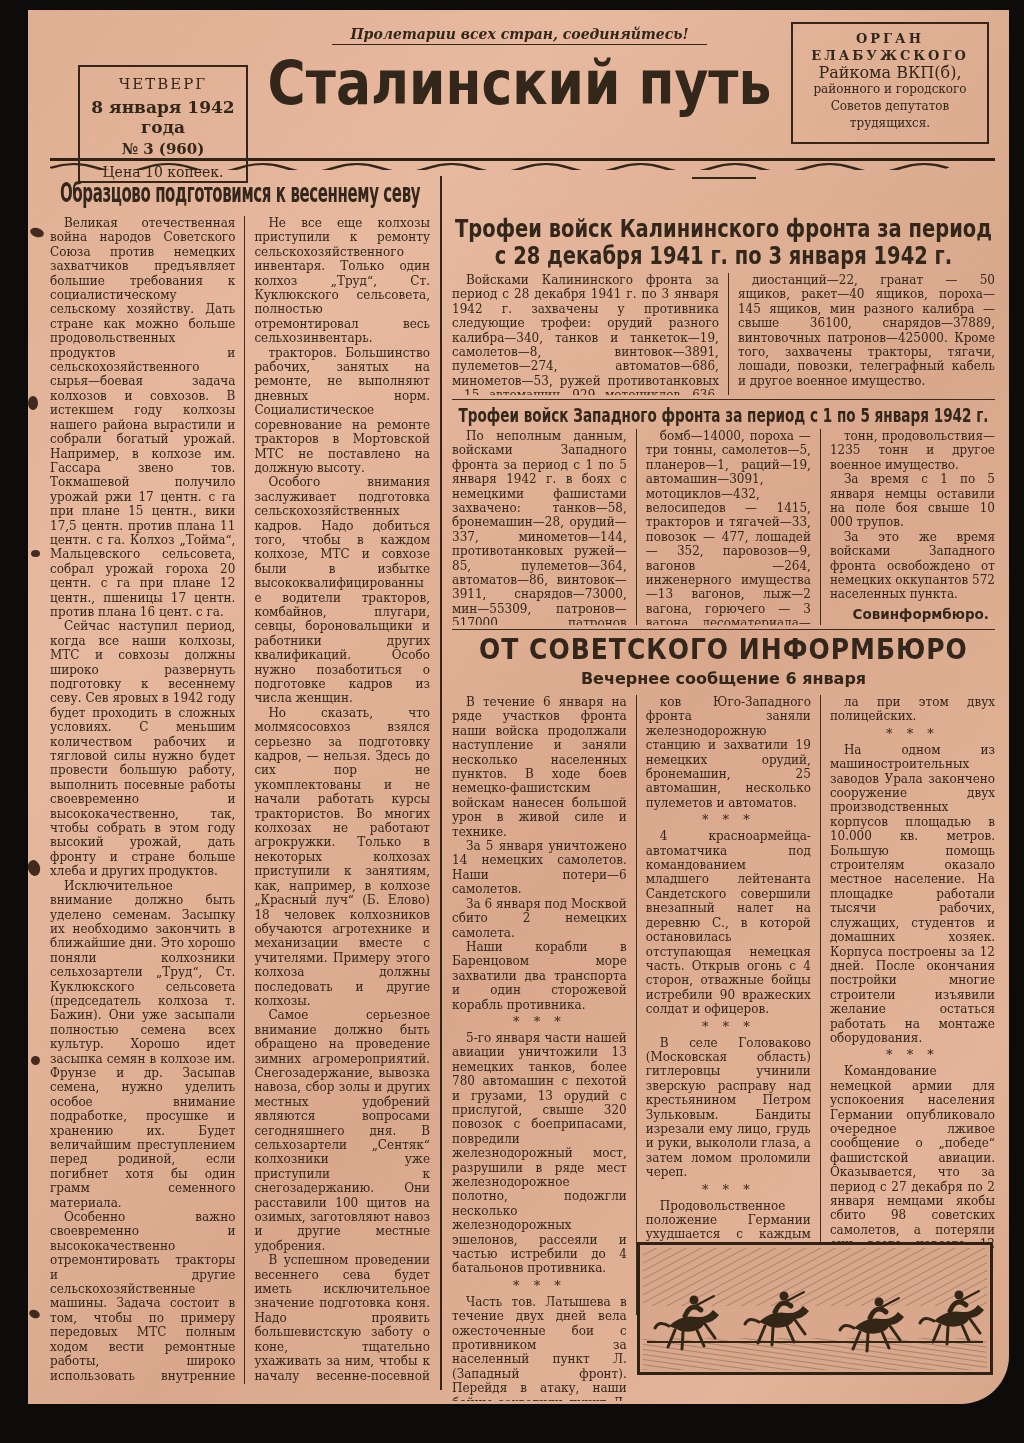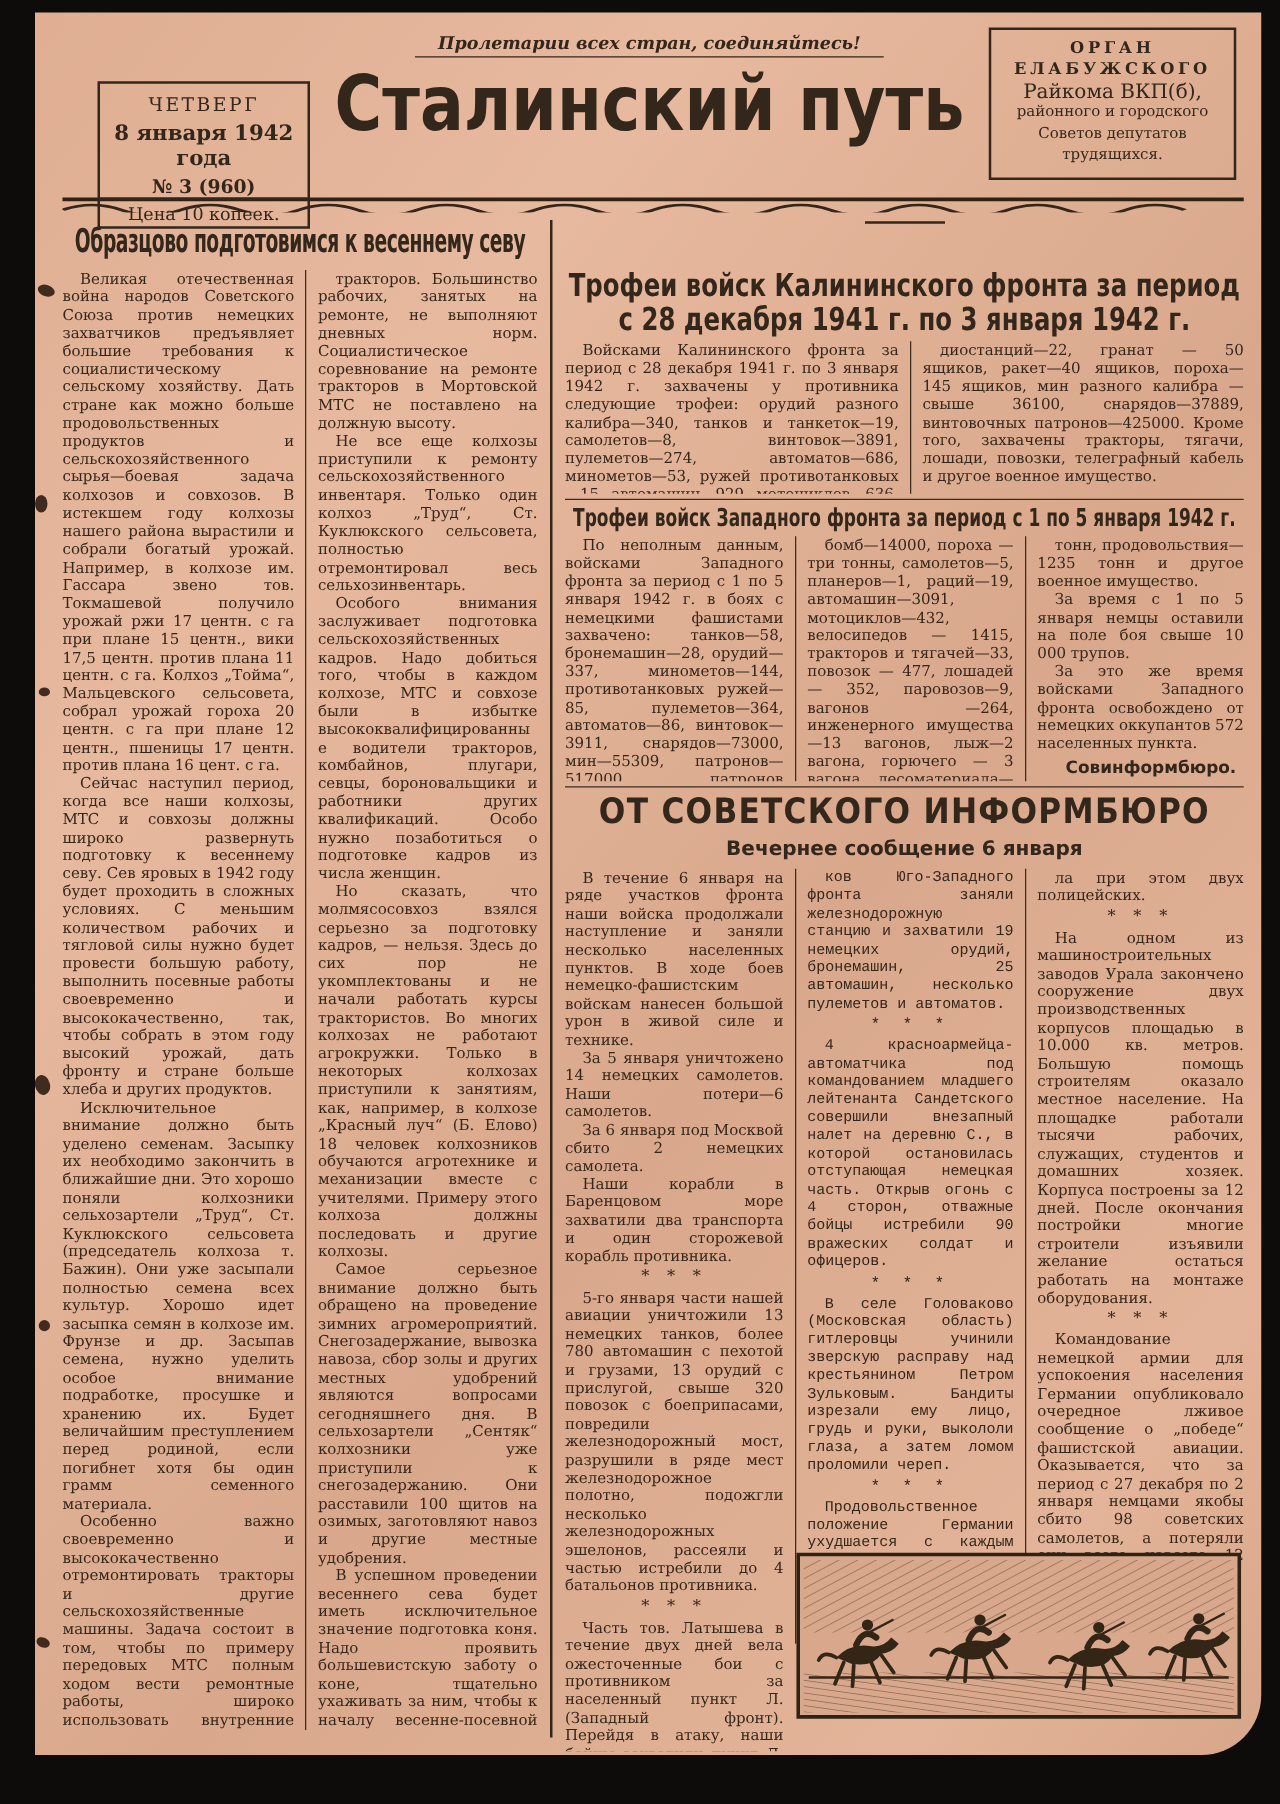--- a/index.html
+++ b/index.html
@@ -71,21 +71,21 @@
   .art2-cols { display:flex; height:196px; }
   .art2-cols .col { width:33.33%; }
   .sib-title { text-align:center; font-family:"DejaVu Sans", sans-serif; font-weight:bold;
                font-size:25px; letter-spacing:1px; height:36px; transform:scaleY(1.12);
                transform-origin:center top; }
   .sib-subtitle { text-align:center; font-family:"DejaVu Sans", sans-serif; font-weight:bold;
                   font-size:16px; height:26px; }
   .sib-cols { display:flex; }
   .sib-cols .col { width:33.33%; }
   .h-col1 { height:706px; }
-  .h-col2 { height:620px;font-family:Liberation Mono, monospace; }
+  .h-col2 { height:620px; }
   .h-col3 { height:560px; }
 
   .engraving { position:absolute; right:2px; bottom:8px; }
 
   .blob { position:absolute; background:#241309; border-radius:50%; opacity:.85; }
 </style>
 </head>
 <body>
 
 <div class="paper">
@@ -125,22 +125,22 @@
         <span class="lead-title">Образцово подготовимся к весеннему севу</span>
       </div>
       <div class="lead-cols">
         <div class="col">
             <p class="para">Великая отечественная война народов Советского Союза против немецких захватчиков предъявляет большие требования к социалистическому сельскому хозяйству. Дать стране как можно больше продовольственных продуктов и сельскохозяйственного сырья—боевая задача колхозов и совхозов. В истекшем году колхозы нашего района вырастили и собрали богатый урожай. Например, в колхозе им. Гассара звено тов. Токмашевой получило урожай ржи 17 центн. с га при плане 15 центн., вики 17,5 центн. против плана 11 центн. с га. Колхоз „Тойма“, Мальцевского сельсовета, собрал урожай гороха 20 центн. с га при плане 12 центн., пшеницы 17 центн. против плана 16 цент. с га.</p>
             <p class="para">Сейчас наступил период, когда все наши колхозы, МТС и совхозы должны широко развернуть подготовку к весеннему севу. Сев яровых в 1942 году будет проходить в сложных условиях. С меньшим количеством рабочих и тягловой силы нужно будет провести большую работу, выполнить посевные работы своевременно и высококачественно, так, чтобы собрать в этом году высокий урожай, дать фронту и стране больше хлеба и других продуктов.</p>
             <p class="para">Исключительное внимание должно быть уделено семенам. Засыпку их необходимо закончить в ближайшие дни. Это хорошо поняли колхозники сельхозартели „Труд“, Ст. Куклюкского сельсовета (председатель колхоза т. Бажин). Они уже засыпали полностью семена всех культур. Хорошо идет засыпка семян в колхозе им. Фрунзе и др. Засыпав семена, нужно уделить особое внимание подработке, просушке и хранению их. Будет величайшим преступлением перед родиной, если погибнет хотя бы один грамм семенного материала.</p>
             <p class="para">Особенно важно своевременно и высококачественно отремонтировать тракторы и другие сельскохозяйственные машины. Задача состоит в том, чтобы по примеру передовых МТС полным ходом вести ремонтные работы, широко использовать внутренние резервы, применять реставрацию старых и изготовление новых запасных частей. Этого не делают работники Мортовской МТС. Они все еще не перестроили свою работу по-новому, по-военному. По графику МТС должна отремонтировать к 1 января 1942 г. 27 тракторов, фактически отремонтировано на 5 января только 10</p>
           </div>
         <div class="col col-rule">
+            <p class="para">Не все еще колхозы приступили к ремонту сельскохозяйственного инвентаря. Только один колхоз „Труд“, Ст. Куклюкского сельсовета, полностью отремонтировал весь сельхозинвентарь.</p>
             <p class="para">тракторов. Большинство рабочих, занятых на ремонте, не выполняют дневных норм. Социалистическое соревнование на ремонте тракторов в Мортовской МТС не поставлено на должную высоту.</p>
-            <p class="para">Не все еще колхозы приступили к ремонту сельскохозяйственного инвентаря. Только один колхоз „Труд“, Ст. Куклюкского сельсовета, полностью отремонтировал весь сельхозинвентарь.</p>
             <p class="para">Особого внимания заслуживает подготовка сельскохозяйственных кадров. Надо добиться того, чтобы в каждом колхозе, МТС и совхозе были в избытке высококвалифицированные водители тракторов, комбайнов, плугари, севцы, бороновальщики и работники других квалификаций. Особо нужно позаботиться о подготовке кадров из числа женщин.</p>
             <p class="para">Но сказать, что молмясосовхоз взялся серьезно за подготовку кадров, — нельзя. Здесь до сих пор не укомплектованы и не начали работать курсы трактористов. Во многих колхозах не работают агрокружки. Только в некоторых колхозах приступили к занятиям, как, например, в колхозе „Красный луч“ (Б. Елово) 18 человек колхозников обучаются агротехнике и механизации вместе с учителями. Примеру этого колхоза должны последовать и другие колхозы.</p>
             <p class="para">Самое серьезное внимание должно быть обращено на проведение зимних агромероприятий. Снегозадержание, вывозка навоза, сбор золы и других местных удобрений являются вопросами сегодняшнего дня. В сельхозартели „Сентяк“ колхозники уже приступили к снегозадержанию. Они расставили 100 щитов на озимых, заготовляют навоз и другие местные удобрения.</p>
             <p class="para">В успешном проведении весеннего сева будет иметь исключительное значение подготовка коня. Надо проявить большевистскую заботу о коне, тщательно ухаживать за ним, чтобы к началу весенне-посевной кони имели хорошую упитанность, были в полном рабочем состоянии. Всем известно, что весной потребуется привлечь на полевые работы часть крупного рогатого скота. В течение зимы надо приучить его к работам, приготовить для него упряжь.</p>
           </div>
       </div>
     </div>
 
     <div class="right-region">
       <div class="kicker-wrap">

